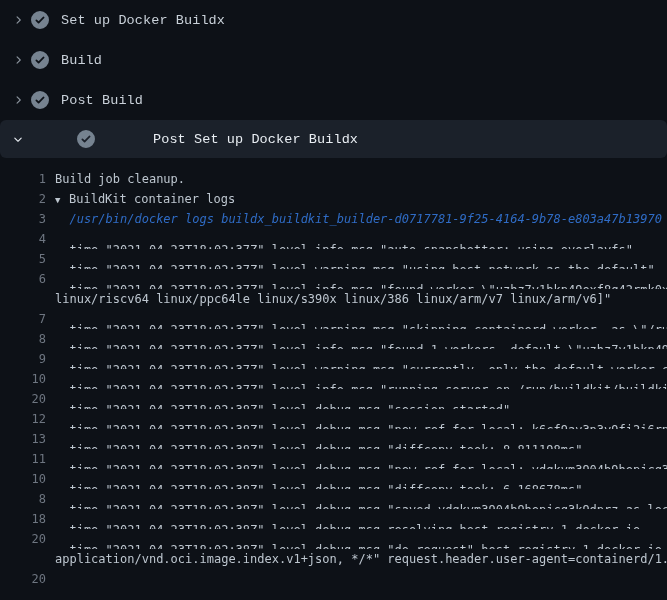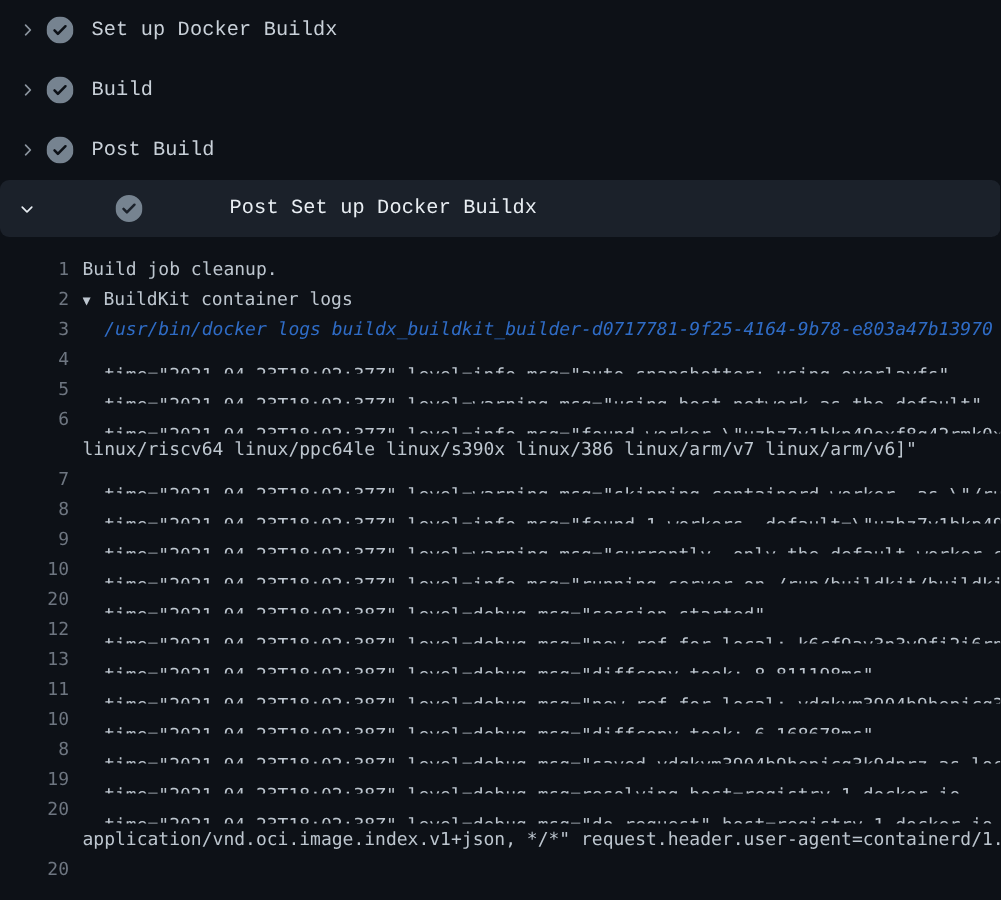--- a/index.html
+++ b/index.html
@@ -223,21 +223,21 @@
     <span class="num">10</span>
     <span class="txt log"><span class="content">  time="2021-04-23T18:02:38Z" level=debug msg="diffcopy took: 6.168678ms"</span></span>
   </div>
 
   <div class="line">
     <span class="num">8</span>
     <span class="txt log"><span class="content">  time="2021-04-23T18:02:38Z" level=debug msg="saved vdqkvm3904b9hepjcq3k9dprz as loca</span></span>
   </div>
 
   <div class="line">
-    <span class="num">19</span>
+    <span class="num">18</span>
     <span class="txt log"><span class="content">  time="2021-04-23T18:02:38Z" level=debug msg=resolving host=registry-1.docker.io</span></span>
   </div>
 
   <div class="line">
     <span class="num">20</span>
     <span class="txt log"><span class="content">  time="2021-04-23T18:02:38Z" level=debug msg="do request" host=registry-1.docker.io r</span></span>
   </div>
 
   <div class="line">
     <span class="num"></span>

